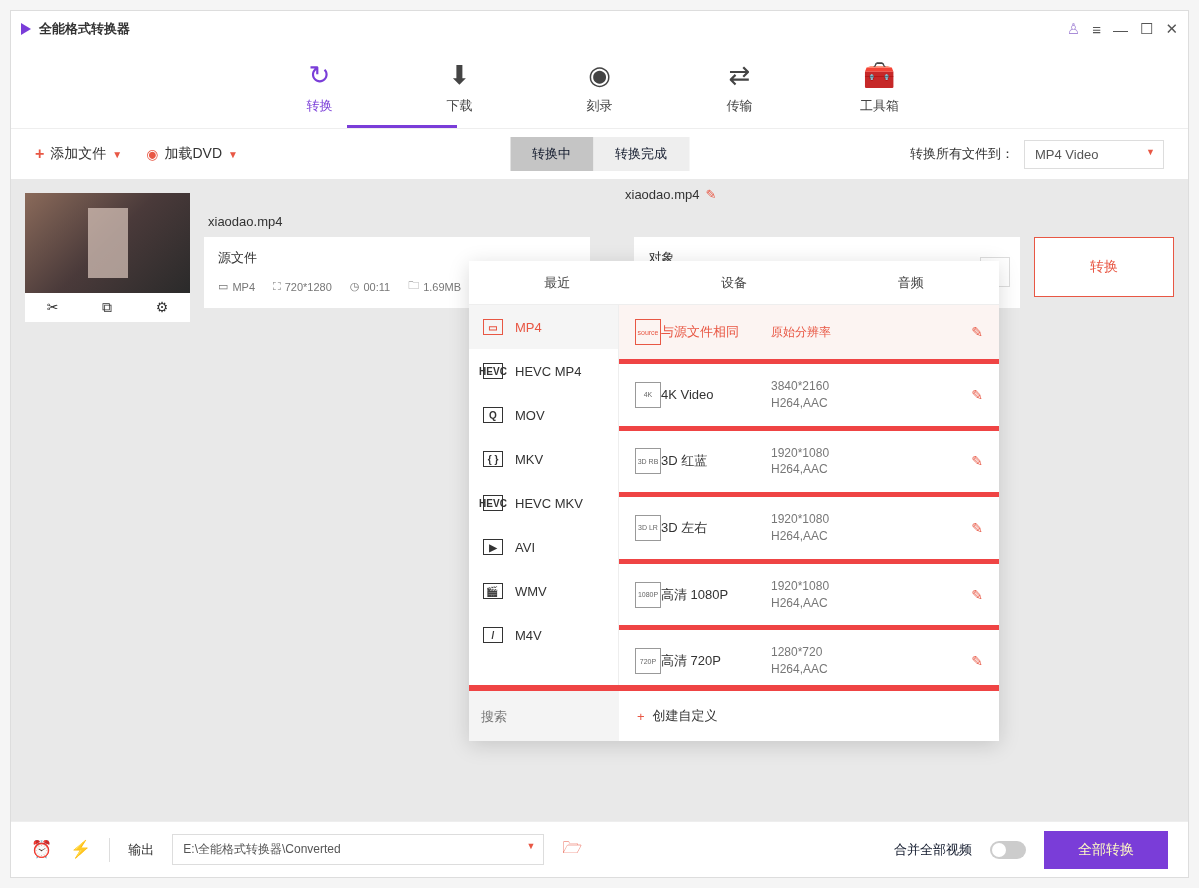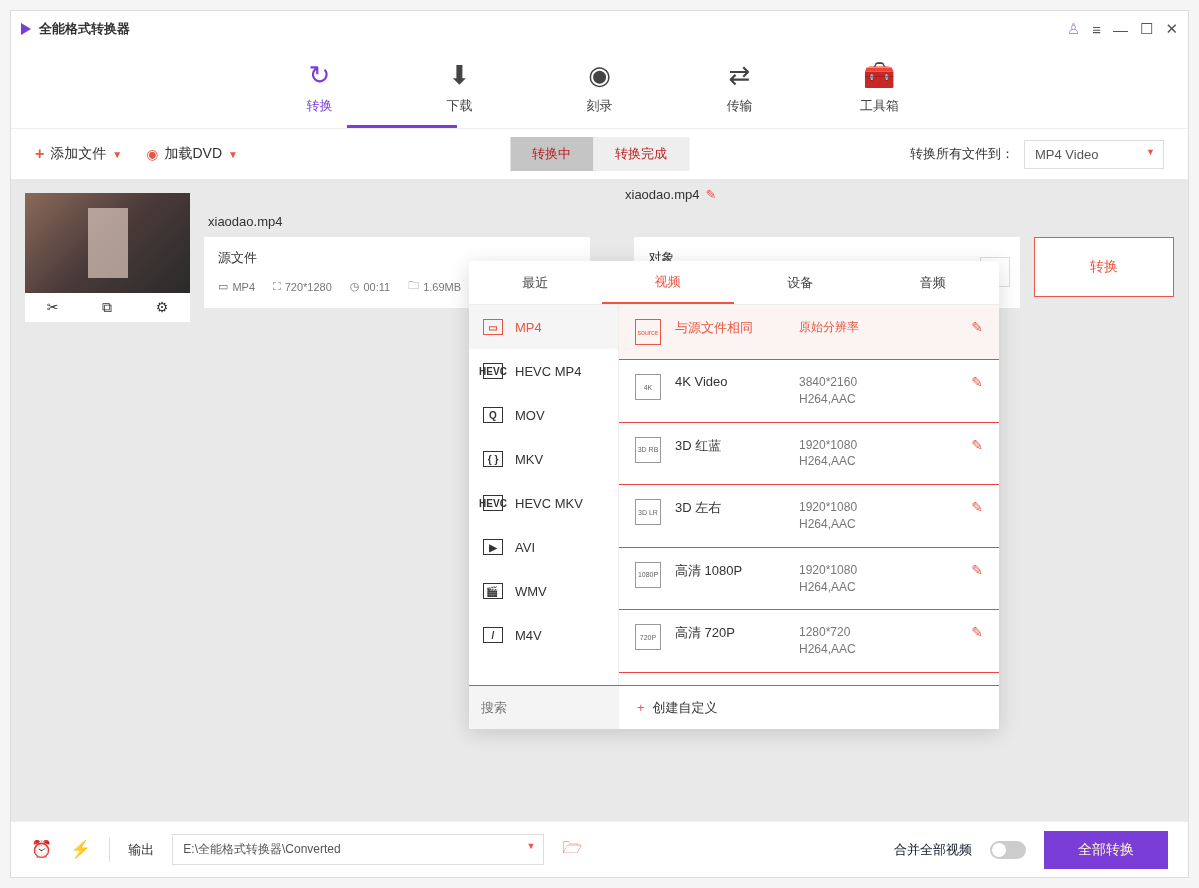--- a/index.html
+++ b/index.html
@@ -15,21 +15,21 @@
 .navitem.active { color: #7a3dd8; }
 .navitem .navicon { font-size: 26px; }
 .nav-underline { position: absolute; bottom: 0; left: 336px; width: 110px; height: 3px; background: #7a3dd8; }
 .toolbar { height: 50px; display: flex; align-items: center; padding: 0 24px; gap: 24px; }
 .tb-link { display: flex; align-items: center; gap: 6px; color: #333; font-size: 14px; cursor: pointer; }
 .tb-link .plus { color: #e85744; font-size: 16px; font-weight: bold; }
 .tb-link .chev { color: #e85744; font-size: 10px; }
 .tb-dvd { display: flex; align-items: center; gap: 6px; color: #333; font-size: 14px; cursor: pointer; }
 .tb-dvd .dvdicon { color: #e85744; }
 .tb-tabs { margin-left: auto; display: flex; position: absolute; left: 50%; transform: translateX(-50%); }
-.tb-tab { padding: 8px 22px; font-size: 13px; color: #b91c1c; cursor: pointer; }
+.tb-tab { padding: 8px 22px; font-size: 13px; color: #0f172a; cursor: pointer; }
 .tb-tab.active { background: #c5c5c5; }
 .tb-tab:not(.active) { background: #eee; }
 .tb-right { margin-left: auto; display: flex; align-items: center; gap: 10px; font-size: 13px; color: #333; }
 .tb-select { border: 1px solid #ddd; padding: 6px 28px 6px 10px; font-size: 13px; color: #555; position: relative; min-width: 140px; cursor: pointer; }
 .tb-select::after { content: "▼"; position: absolute; right: 8px; color: #e85744; font-size: 9px; }
 .content { flex: 1; background: #e9e9e9; padding: 14px; position: relative; }
 .filecard { display: flex; align-items: flex-start; gap: 14px; }
 .thumb { width: 165px; background: #fff; display: flex; flex-direction: column; }
 .thumb-img { width: 165px; height: 100px; background: linear-gradient(135deg,#8a6a5a 0%,#4a3a3a 50%,#2a2a2a 100%); position: relative; display:flex; align-items:center; justify-content:center; }
 .thumb-img::after{ content:""; width:40px; height:70px; background:rgba(220,200,190,0.7); }
@@ -50,30 +50,30 @@
 .popup { position: absolute; left: 458px; top: 82px; width: 530px; background: #fff; box-shadow: 0 4px 20px rgba(0,0,0,0.15); z-index: 10; }
 .popup-tabs { display: flex; height: 44px; border-bottom: 1px solid #eee; }
 .popup-tab { flex: 1; display: flex; align-items: center; justify-content: center; font-size: 13px; color: #444; cursor: pointer; }
 .popup-tab.active { color: #e85744; border-bottom: 2px solid #e85744; }
 .popup-body { display: flex; height: 380px; }
 .format-list { width: 150px; border-right: 1px solid #eee; overflow-y: auto; }
 .format-item { display: flex; align-items: center; gap: 12px; padding: 14px 14px; font-size: 13px; color: #333; cursor: pointer; }
 .format-item.active { background: #f5f5f5; color: #e85744; }
 .format-item .ficon { width: 20px; height: 16px; display: inline-flex; align-items: center; justify-content: center; font-size: 10px; font-weight: bold; border:1px solid currentColor; }
 .preset-list { flex: 1; overflow-y: auto; }
-.preset-item { display: flex; padding: 14px 16px; border-bottom: 1px solid #ef4444; cursor: pointer; gap: 14px; }
+.preset-item { display: flex; align-items: center; padding: 14px 16px; border-bottom: 5px solid #ef4444; cursor: pointer; }
 .preset-item.active { background: #fcf4f2; }
 .preset-item .picon { width: 26px; height: 26px; border: 1px solid #999; display: flex; align-items: center; justify-content: center; font-size: 7px; color: #666; flex-direction: column; }
 .preset-item.active .picon { border-color: #e85744; color: #e85744; }
 .preset-item .pname { font-size: 13px; color: #333; width: 110px; }
 .preset-item.active .pname { color: #e85744; }
 .preset-item .pdetail { font-size: 12px; color: #777; flex: 1; line-height: 1.4; }
 .preset-item.active .pdetail { color: #e85744; }
 .preset-item .pedit { color: #e85744; font-size: 14px; cursor: pointer; }
-.popup-footer { display: flex; height: 44px; border-top: 1px solid #ef4444; }
+.popup-footer { display: flex; height: 56px; border-top: 6px solid #ef4444; }
 .popup-search { width: 150px; border: none; padding: 0 12px; font-size: 13px; background: #f4f4f4; outline: none; }
 .popup-create { flex: 1; display: flex; align-items: center; padding-left: 18px; gap: 8px; font-size: 13px; color: #333; cursor: pointer; }
 .popup-create .plus { color: #e85744; }
 .footer { height: 56px; border-top: 1px solid #eee; display: flex; align-items: center; padding: 0 20px; gap: 18px; background: #fff; }
 .footer .ficon { font-size: 17px; color: #333; cursor: pointer; }
 .footer .sep { width: 1px; height: 24px; background: #ddd; }
 .footer .outlbl { font-size: 13px; color: #333; }
 .footer .outpath { border: 1px solid #ddd; padding: 6px 10px; font-size: 12px; color: #555; width: 372px; position: relative; cursor: pointer; }
 .footer .outpath::after { content: "▼"; position: absolute; right: 8px; color: #e85744; font-size: 9px; }
 .footer .folder { color: #e85744; font-size: 16px; cursor: pointer; }
@@ -217,21 +217,20 @@
         <div style="position:absolute;left:614px;top:8px;display:flex;gap:6px;align-items:center;font-size:13px;color:#333">
           <span>xiaodao.mp4</span>
           <span class="target-edit">✎</span>
         </div>
       </div>
     </div>
 
     <div class="popup">
       <div class="popup-tabs">
         <div class="popup-tab">最近</div>
-        <div class="popup-tab active">视频</div>
         <div class="popup-tab">设备</div>
         <div class="popup-tab">音频</div>
       </div>
       <div class="popup-body">
         <div class="format-list" id="format-list">
             <div class="format-item active">
               <span class="ficon">▭</span>
               <span>MP4</span>
             </div>
             <div class="format-item">

